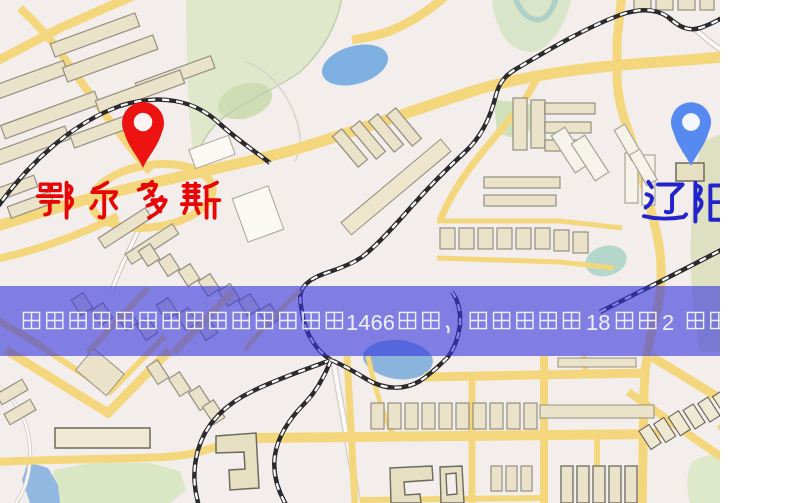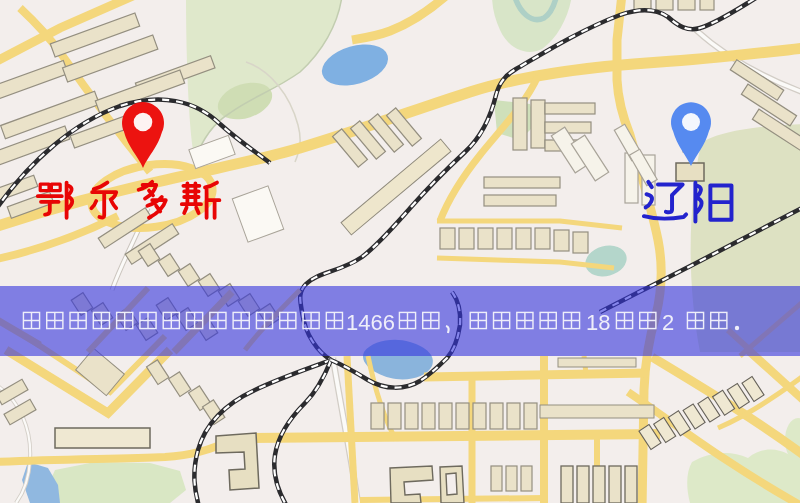--- a/index.html
+++ b/index.html
@@ -1,16 +1,16 @@
 <!DOCTYPE html>
 <html><head>
 <meta charset="utf-8">
 <style>
 html,body{margin:0;padding:0;background:#fff;font-family:"Liberation Sans",sans-serif;}
-#wrap{width:800px;height:503px;overflow:hidden;position:relative;}
+#wrap{width:720px;height:503px;overflow:hidden;position:relative;}
 #wrap svg{filter:blur(0.4px);}
 </style>
 </head>
 <body>
 
 <div id="wrap">
 <svg width="800" height="503" viewBox="0 0 800 503" xmlns="http://www.w3.org/2000/svg">
 
 <rect x="0" y="0" width="800" height="503" fill="#f3eeec"></rect>
 

